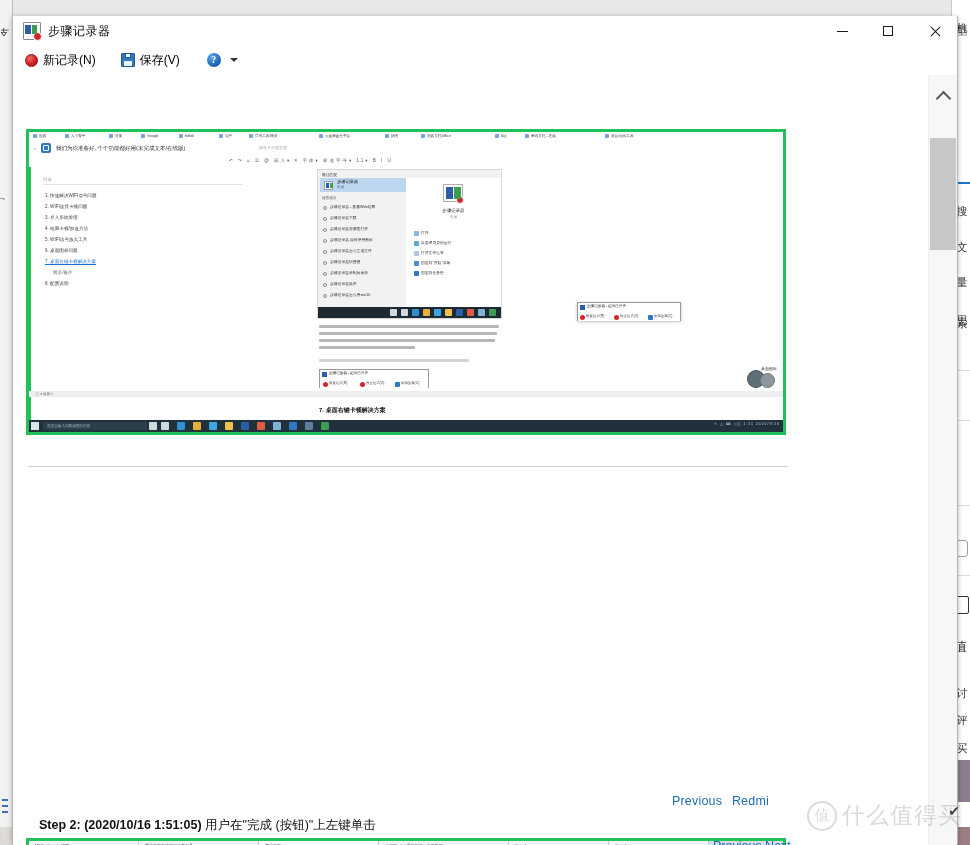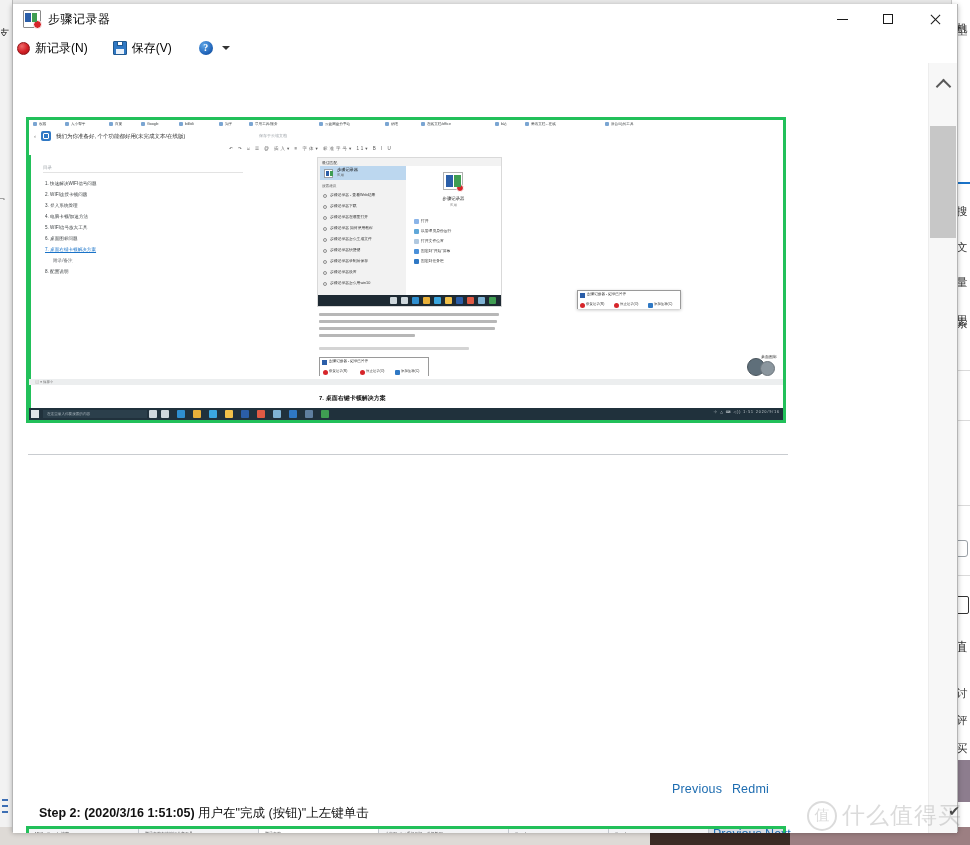--- a/index.html
+++ b/index.html
@@ -74,21 +74,21 @@
     position: absolute; left: 790px; bottom: 0; width: 180px; height: 18px;
     background: #9c7f82;
   }
   #bg-bottom-pale {
     position: absolute; left: 0; bottom: 0; width: 650px; height: 18px;
     background: #dedad6;
   }
 
   
   #app-window {
-    position: absolute; left: 12px; top: 4px; width: 946px; height: 828px;
+    position: absolute; left: 12px; top: 16px; width: 946px; height: 828px;
     background: #ffffff;
     border: 1px solid #b5b5b5; border-top: none;
     box-shadow: 0 1px 5px rgba(0,0,0,0.28);
     box-sizing: border-box;
   }
 
   
   #title-bar {
     position: relative; height: 30px; background: #ffffff;
     display: flex; align-items: center;
@@ -128,21 +128,21 @@
   .win-btn .glyph-close::before,
   .win-btn .glyph-close::after {
     content: ""; position: absolute; left: 0; top: 5px; width: 13px; height: 1px; background: #1a1a1a;
   }
   .win-btn .glyph-close::before { transform: rotate(45deg); transform-origin: center; }
   .win-btn .glyph-close::after { transform: rotate(-45deg); transform-origin: center; }
 
   
   #toolbar {
     height: 28px; display: flex; align-items: center; background: #ffffff;
-    padding-left: 0;
+    padding-left: 8px;
   }
   .tb-item {
     display: flex; align-items: center; height: 24px; padding: 0 9px 0 4px;
     font-size: 12px; color: #000; cursor: default;
   }
   .tb-icon { flex: none; margin-right: 5px; }
   #icon-record {
     width: 13px; height: 13px; border-radius: 50%;
     background: radial-gradient(circle at 35% 30%, #ef6a6a 0%, #d31f25 55%, #9c1216 100%);
     border: 1px solid #8e1418;
@@ -719,21 +719,21 @@
       </div>
 
       <div class="step-block">
 
         <div class="step-nav" style="top:413px; right:160px;">
           <a href="#">Previous</a>
           <a href="#" style="margin-left:6px;">Redmi</a>
         </div>
 
         <div class="step-title" style="position:absolute; left:26px; top:436px;">
-          <b>Step 2: (2020/3/16 1:51:05)</b><span> 用户在"完成 (按钮)"上左键单击</span>
+          <b>Step 2: (2020/10/16 1:51:05)</b><span> 用户在"完成 (按钮)"上左键单击</span>
         </div>
 
         <div class="shot" style="left:13px; top:457px; width:760px; height:325px;">
 
           <div class="br-tabs">
             <div class="br-tab" style="left:0px;   width:110px;">MIUI - Google 搜索</div>
             <div class="br-tab" style="left:110px; width:120px;">腾讯文档在线编辑分享工具</div>
             <div class="br-tab active" style="left:230px; width:120px;">腾讯文档</div>
             <div class="br-tab" style="left:350px; width:130px;">小米/Redmi 手机刷机、升级教程</div>
             <div class="br-tab" style="left:480px; width:100px;">Google</div>

